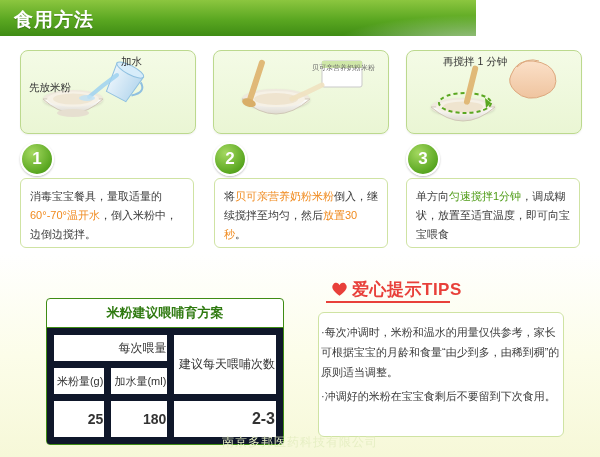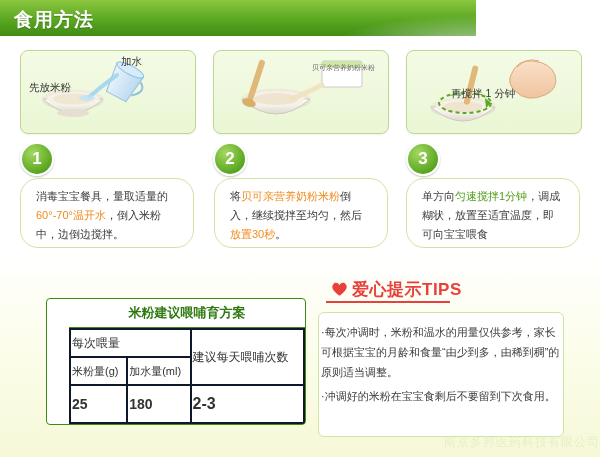--- a/index.html
+++ b/index.html
@@ -50,44 +50,43 @@
     display:flex;align-items:center;justify-content:center;
     box-shadow:0 1px 2px rgba(0,0,0,.25);
     border:2px solid #ffffff;
   }
   .badge.b1{left:20px;top:142px;}
   .badge.b2{left:213px;top:142px;}
   .badge.b3{left:406px;top:142px;}
   
   .txtbox{
     position:absolute;top:178px;width:174px;height:70px;
-    border:1px solid #cfe3a3;border-radius:18px;background:#ffffff;
-    box-sizing:border-box;padding:8px 15px;
+    border:1px solid #cfe3a3;border-radius:6px;background:#ffffff;
+    box-sizing:border-box;padding:8px 9px;
     font-size:11px;line-height:19px;color:#3b3b3b;
   }
   .txtbox.t1{left:20px;}
   .txtbox.t2{left:208px;margin-left:6px;}
   .txtbox.t3{left:406px;}
   .hl-orange{color:#f08a1e;}
   .hl-green{color:#4f9c17;}
   
   .tablebox{
     position:absolute;left:46px;top:298px;width:236px;
     border:1px solid #3f8c14;border-radius:4px;background:#ffffff;
     overflow:hidden;
-    padding-left:22px;
   }
   .tbl-title{
     height:28px;line-height:28px;text-align:center;
     font-size:13px;font-weight:bold;color:#2f7a10;
     border-bottom:1px solid #3f8c14;
   }
   table.feeding{border-collapse:collapse;width:236px;}
   table.feeding td{
-    border:2px solid #0f172a;text-align:left;color:#333;
+    border:7px solid #0f172a;text-align:right;color:#333;
   }
   .r1 td{height:24px;font-size:12px;}
   .r2 td{height:24px;font-size:11px;}
   .r3 td{height:34px;font-size:14px;font-weight:bold;color:#2f7a10;}
   .r3 td.freq{font-size:16px;}
   .span-col{font-size:12px;}
   
   .tips-head{
     position:absolute;left:326px;top:278px;
     font-size:17px;font-weight:bold;color:#e8403a;
@@ -102,21 +101,21 @@
   .tipsbox{
     position:absolute;left:318px;top:312px;width:246px;height:125px;
     border:1px solid #cfe3a3;border-radius:6px;background:#ffffff;
     box-sizing:border-box;padding:9px 2px;
     font-size:11px;line-height:20px;color:#3b3b3b;
   }
   .tipsbox p{margin:0;}
   .tipsbox p+p{margin-top:4px;}
   
   .footer{
-    position:absolute;left:0;bottom:6px;width:600px;text-align:right;
+    position:absolute;left:0;bottom:6px;width:600px;text-align:center;
     font-size:12px;color:#e6efc4;letter-spacing:1px;
   }
   
   .bowl-shadow{filter:drop-shadow(0 1px 1px rgba(0,0,0,.12));}
 </style>
 </head>
 <body>
 
 <div id="page">
 
@@ -215,21 +214,21 @@
         <g transform="translate(66,14) rotate(14)">
           <rect x="0" y="0" width="6" height="40" rx="3" fill="#e0b978"></rect>
         </g>
 
         <g transform="translate(104,6)">
           <path d="M0 18 q6 -16 22 -14 q18 2 22 14 q4 14 -10 20 q-18 8 -30 -4 q-8 -8 -4 -16 z" fill="url(#hand3)" stroke="#dca87e" stroke-width="1"></path>
           <path d="M6 10 q10 -10 22 -6" fill="none" stroke="#dca87e" stroke-width="1"></path>
         </g>
       </svg>
     </div>
-    <div class="cap" style="left:44px;top:4px;margin-top:32px;">再搅拌 1 分钟</div>
+    <div class="cap" style="left:36px;top:4px;">再搅拌 1 分钟</div>
   </div>
 
   <div class="badge b1">1</div>
   <div class="badge b2">2</div>
   <div class="badge b3">3</div>
 
   <div class="txtbox t1">
     <span>消毒宝宝餐具，量取适量的</span><span class="hl-orange">60°-70°温开水</span><span>，倒入米粉中，边倒边搅拌。</span>
   </div>
 

